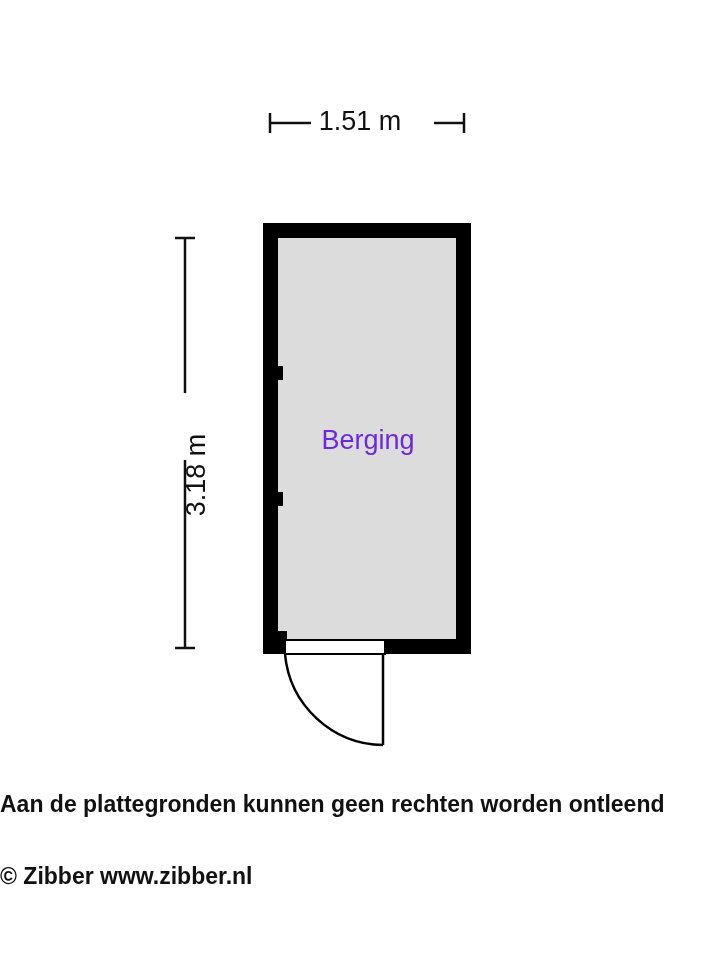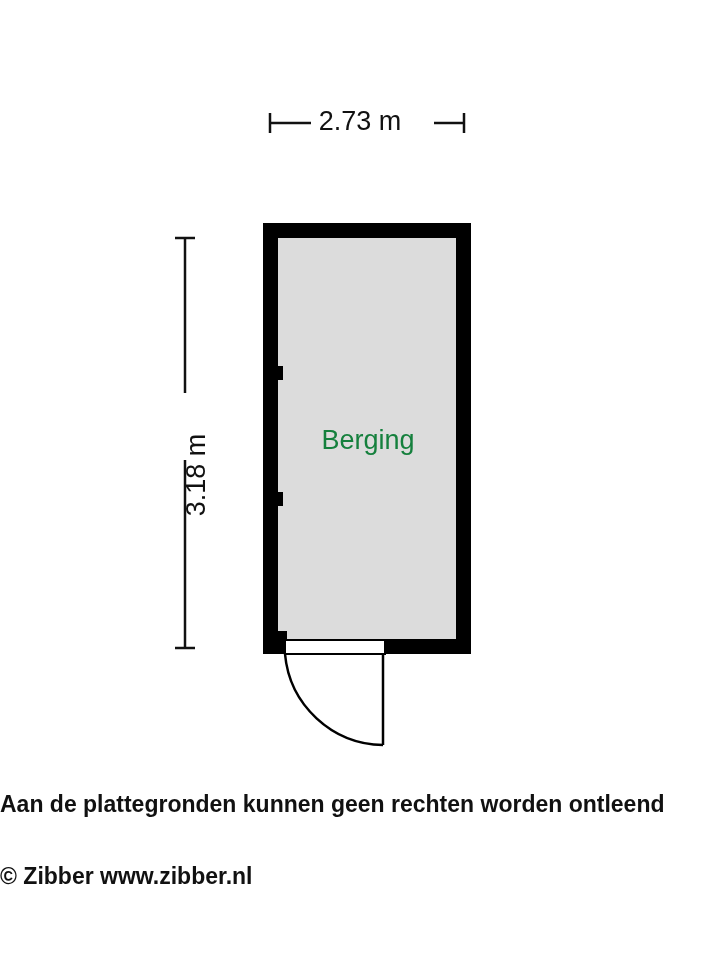--- a/index.html
+++ b/index.html
@@ -46,21 +46,21 @@
     transform: translate(196px, 475px) rotate(-90deg) translate(-50%, -50%);
   }
 
   #room-label {
     position: absolute;
     left: 262px;
     top: 425px;
     width: 212px;
     text-align: center;
     font-size: 27px;
-    color: #15803d;
+    color: #6d28d9;
   }
 
   .footer {
     position: absolute;
     left: 0;
     width: 720px;
     font-weight: bold;
     color: #111111;
   }
   #footer-line1 {
@@ -101,21 +101,21 @@
   <rect x="263" y="631" width="24" height="23" fill="#000000"></rect>
 
   <rect x="285" y="640" width="100" height="14" fill="#ffffff" stroke="#000000" stroke-width="2"></rect>
 
   <g>
     <path d="M 285 654 A 100 100 0 0 0 383 745" fill="none" stroke="#000000" stroke-width="2.5"></path>
     <line x1="383" y1="654" x2="383" y2="745" stroke="#000000" stroke-width="2.5"></line>
   </g>
 </svg>
 
-<div class="dim-label" id="dim-top-label">2.73 m</div>
+<div class="dim-label" id="dim-top-label">1.51 m</div>
 
 <div class="dim-label" id="dim-left-label">3.18 m</div>
 
 <div id="room-label">Berging</div>
 
 <div class="footer" id="footer-line1">Aan de plattegronden kunnen geen rechten worden ontleend</div>
 
 <div class="footer" id="footer-line2">© Zibber www.zibber.nl</div>
 
 </body></html>

